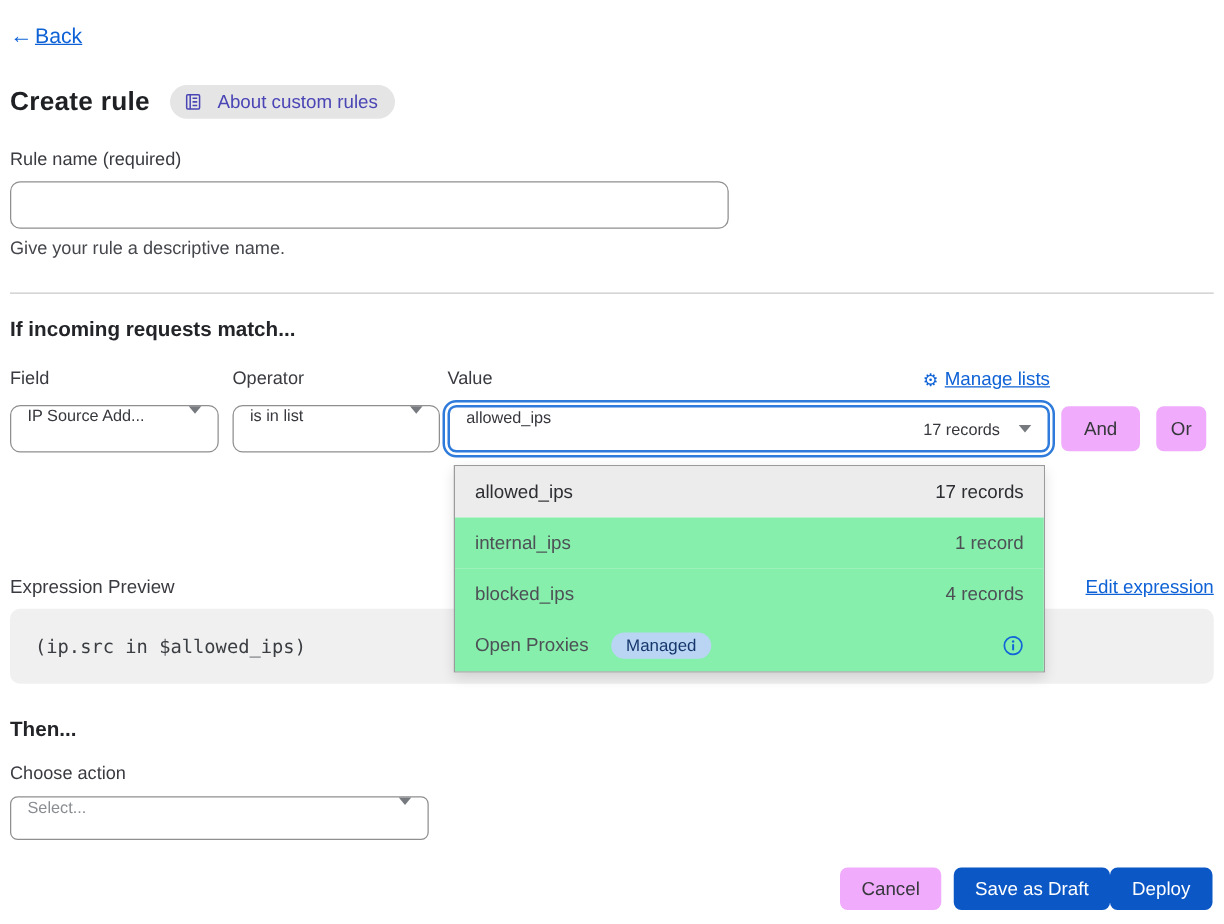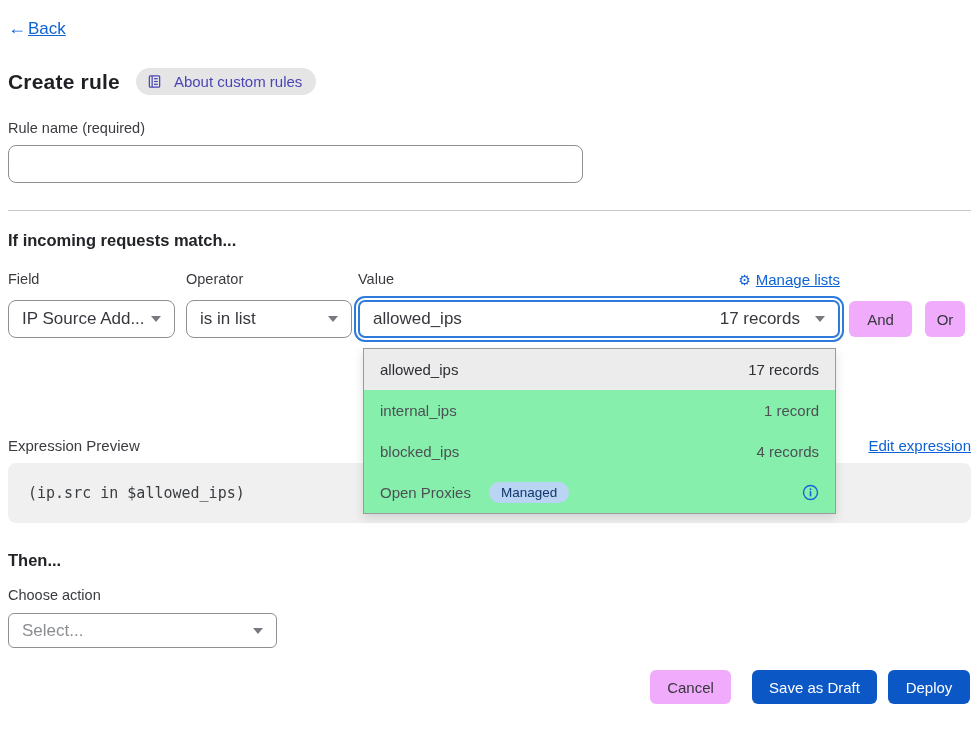--- a/index.html
+++ b/index.html
@@ -51,22 +51,22 @@
   .lbl-field { width: 178px; }
   .lbl-operator { width: 172px; }
   .lbl-value { width: 482px; display: flex; justify-content: space-between; align-items: flex-start; }
   .manage-lists { display: inline-flex; align-items: center; gap: 5px; color: #0f62d6; font-size: 15px; cursor: pointer; }
   .manage-lists .gear { font-size: 14px; text-decoration: none; }
   .manage-lists .link-text { text-decoration: underline; }
 
   .builder-row { display: flex; align-items: center; margin-top: 12px; }
   .select-box {
     height: 38px; border: 1px solid #8f8f8f; border-radius: 8px;
-    display: flex; align-items: center; justify-content: space-between;
-    padding: 0 13px; font-size: 17px; color: #36383d; background: #fff;
+    display: flex; justify-content: space-between;
+    padding: 0 13px; font-size: 13px; color: #36383d; background: #fff;
     cursor: pointer;
   }
   .sel-field { width: 167px; margin-right: 11px; }
   .sel-operator { width: 166px; margin-right: 6px; }
   .value-col { position: relative; width: 482px; }
   .sel-value {
     width: 482px; border: 2px solid #2f7bdb; border-radius: 7px;
     outline: 2px solid #2f7bdb; outline-offset: 2px;
   }
   .sel-value .right-group { display: flex; align-items: center; gap: 15px; }
@@ -105,25 +105,25 @@
   .edit-expression { font-size: 15px; color: #0f62d6; text-decoration: underline; cursor: pointer; }
   .expr-block {
     margin-top: 9px; height: 60px; background: #f0f0f0; border-radius: 8px;
     display: flex; align-items: center; padding: 0 20px;
   }
   .expr-code { font-family: "DejaVu Sans Mono", monospace; font-size: 15px; color: #3a3d41; }
 
   
   .then-heading { margin-top: 28px; }
   .action-label { margin-top: 17px; }
-  .action-select { width: 269px; height: 35px; border-radius: 6px; margin-top: 10px; }
+  .action-select { width: 335px; height: 35px; border-radius: 6px; margin-top: 10px; }
   .placeholder { color: #8a8d91; }
 
   
-  .footer { display: flex; justify-content: flex-end; align-items: center; gap: 11px; margin-top: 22px; padding-right: 1px; }
+  .footer { display: flex; justify-content: flex-end; align-items: center; margin-top: 22px; padding-right: 1px; }
   .btn-footer { height: 34px; padding: 0 16px; }
   .btn-blue { background: #0b57c5; color: #ffffff; }
   .btn-cancel { width: 81px; }
   .btn-save { width: 125px; margin-left: 10px; }
   .btn-deploy { width: 82px; }
 </style>
 </head>
 <body>
 
 <div class="page">
@@ -147,20 +147,21 @@
           <line x1="7.5" y1="11" x2="11.5" y2="11"></line>
         </svg>
       </span>
       <span>About custom rules</span>
     </div>
   </div>
 
   
   <div class="field-label">Rule name (required)</div>
   <input class="rule-name-input" type="text" value="" style="">
+  <div class="helper-text">Give your rule a descriptive name.</div>
 
   <hr class="divider">
 
   
   <div class="section-heading">If incoming requests match...</div>
 
   <div class="builder">
     <div class="builder-labels">
       <div class="lbl-field">Field</div>
       <div class="lbl-operator">Operator</div>

